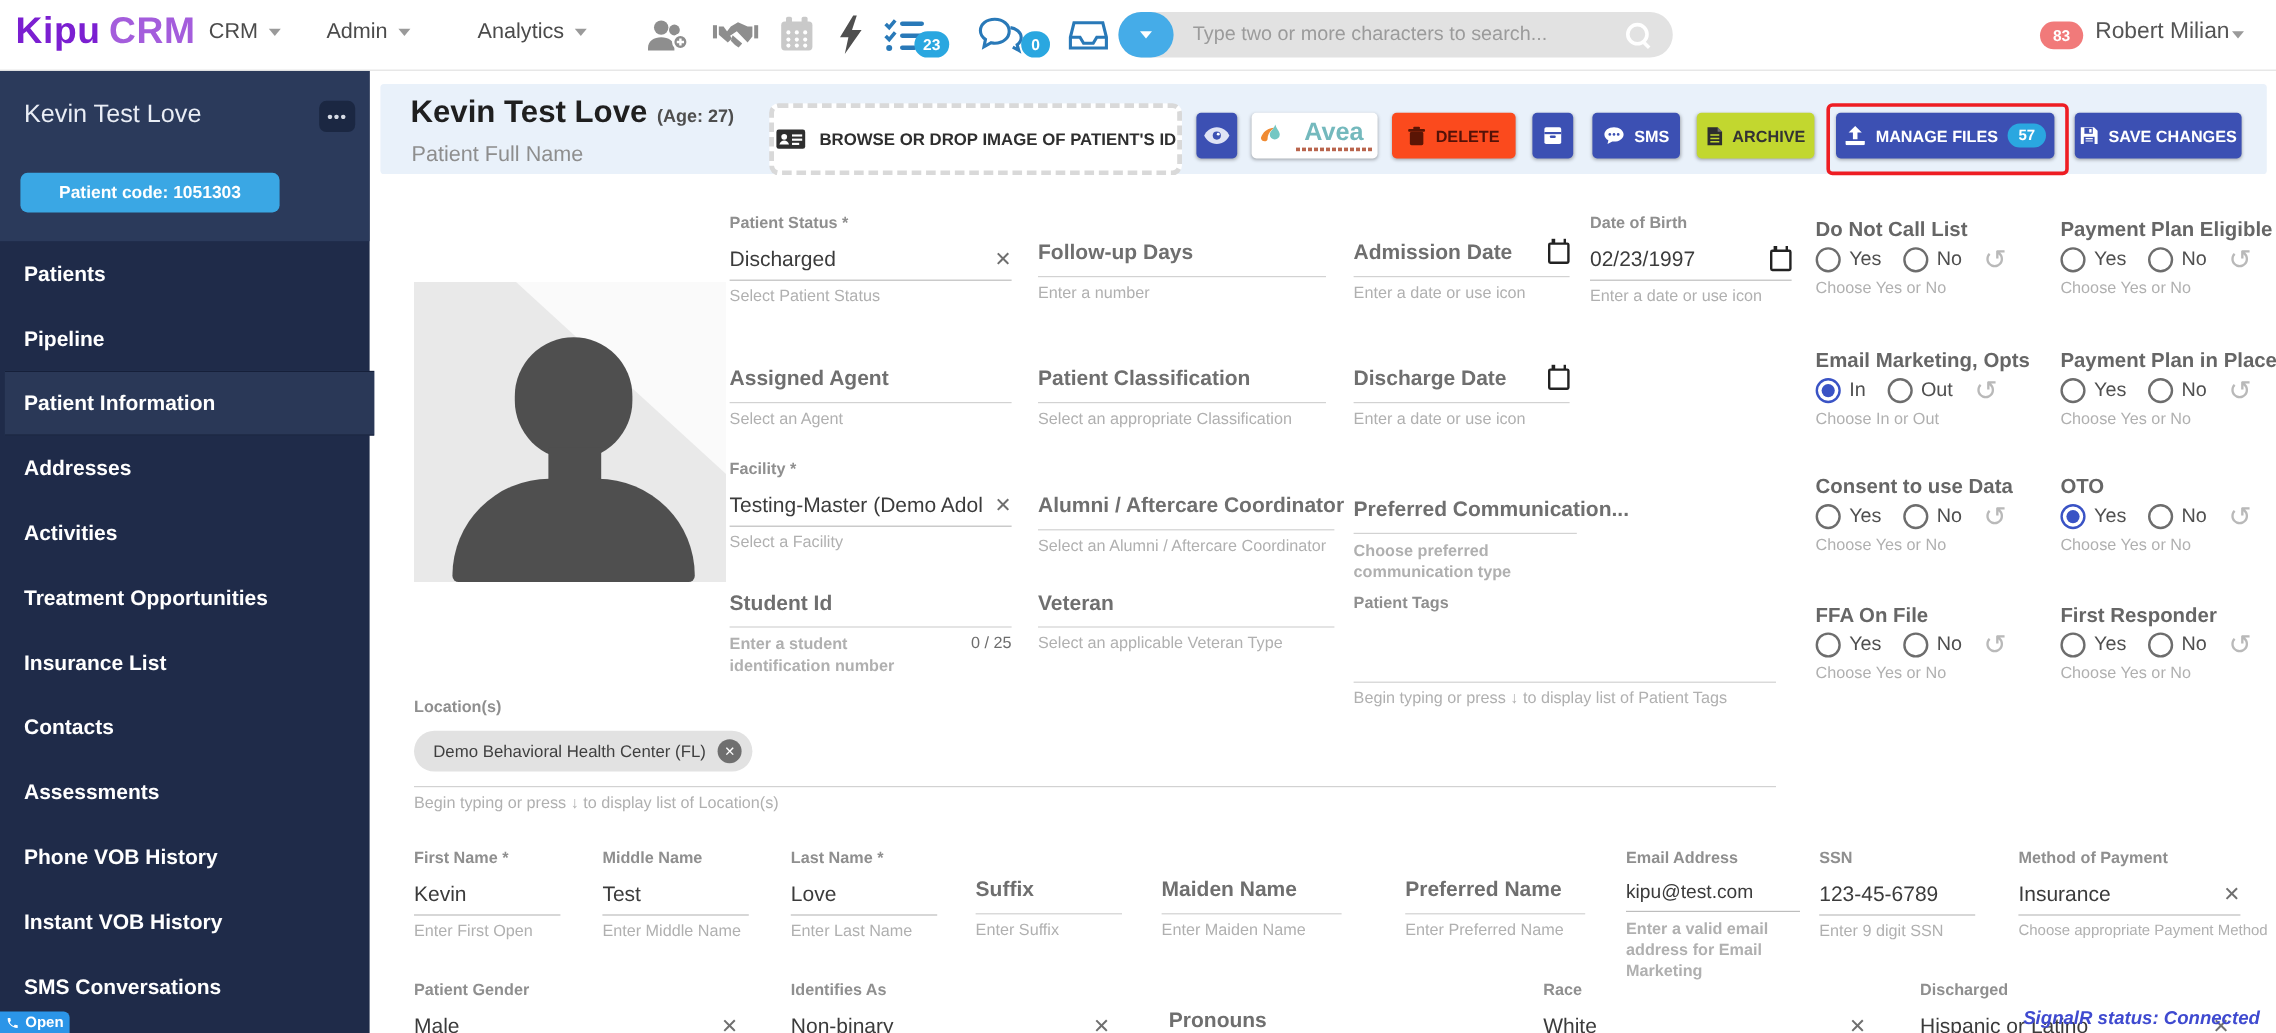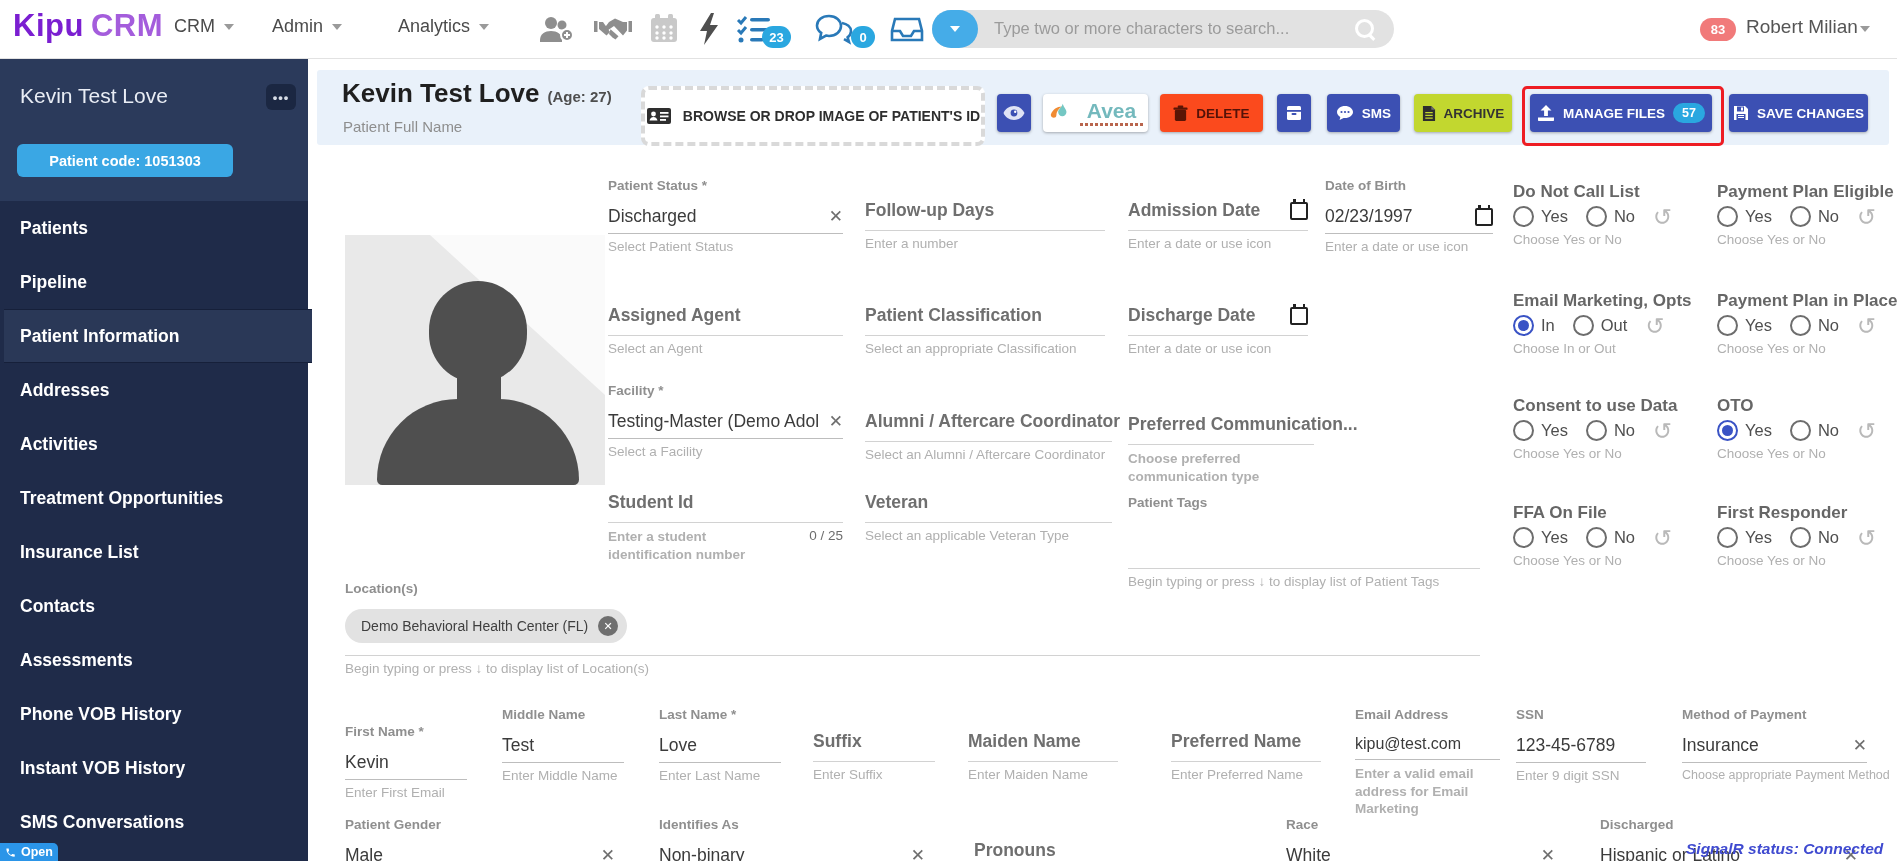--- a/index.html
+++ b/index.html
@@ -38,21 +38,21 @@
   .sb-menu{position:absolute;left:4px;top:143px;width:100%;text-align:center;}
   .sb-item{height:54px;display:flex;align-items:center;padding-left:16px;color:#fff;font-size:17.5px;font-weight:700;cursor:pointer;}
   .sb-item.active{background:#2a3857;box-shadow:inset 0 1px 0 #16203a, inset 0 -1px 0 #16203a;}
   .sb-open{position:absolute;left:0;bottom:0;width:58px;height:18px;background:#2b95e8;border-radius:0 5px 0 0;
            color:#fff;font-size:12.5px;font-weight:700;display:flex;align-items:center;justify-content:center;gap:5px;}
 
   
   .band{position:absolute;left:317px;top:70px;width:1572px;height:75px;background:#e9f1fa;border-radius:3px;}
   .pt-name{position:absolute;left:342px;top:78px;font-size:26px;font-weight:700;color:#1f1f1f;z-index:6;}
   .pt-age{font-size:15px;color:#4e4e4e;font-weight:700;margin-left:8px;}
-  .pt-sub{position:absolute;left:343px;top:118px;font-size:15px;color:#8e8e8e;z-index:6;}
+  .pt-sub{position:absolute;left:343px;top:118px;font-size:18px;color:#8e8e8e;z-index:6;}
   .browse{position:absolute;left:641px;top:86px;width:336px;height:52px;background:#fff;border:4px dashed #d9d9d9;border-radius:8px;
           display:flex;align-items:center;justify-content:center;gap:11px;font-weight:700;font-size:14px;color:#2e2e2e;z-index:6;cursor:pointer;}
   .btn{position:absolute;top:94px;height:38px;border-radius:4px;display:flex;align-items:center;justify-content:center;gap:8px;
        font-weight:700;font-size:13.5px;color:#fff;box-shadow:0 1px 3px rgba(0,0,0,.3);z-index:6;cursor:pointer;}
   .btn.indigo{background:#3c50b3;}
   .avea{background:#fff;color:#74b9bd;}
   .avea .aname{font-size:21px;font-weight:700;color:#74b9bd;line-height:1;}
   .avea-wrap{display:flex;flex-direction:column;align-items:center;gap:2px;}
   .avea-tag{width:64px;height:3px;background:repeating-linear-gradient(90deg,#b9654d 0 3px,transparent 3px 5px);}
   .del{background:#fb4a1d;color:#541208;}
@@ -522,26 +522,26 @@
     <div class="opts">
       <span class="radio"></span>
         <span class="opt-label">Yes</span>
       <span class="radio"></span>
         <span class="opt-label">No</span>
       <span class="undo">↺</span>
     </div>
     <div class="hlp">Choose Yes or No</div>
   </div>
 
-  <div class="fld" style="left:345px;top:707px;width:122px;margin-top:17px;">
+  <div class="fld" style="left:345px;top:707px;width:122px;">
     <div class="lbl-sm">First Name *</div>
     <div class="vrow">
         <span>Kevin</span>
       </div>
-    <div class="hlp">Enter First Email</div>
+    <div class="hlp">Enter First Open</div>
   </div>
   <div class="fld" style="left:502px;top:707px;width:122px;">
     <div class="lbl-sm">Middle Name</div>
     <div class="vrow">
         <span>Test</span>
       </div>
     <div class="hlp">Enter Middle Name</div>
   </div>
   <div class="fld" style="left:659px;top:707px;width:122px;">
     <div class="lbl-sm">Last Name *</div>

